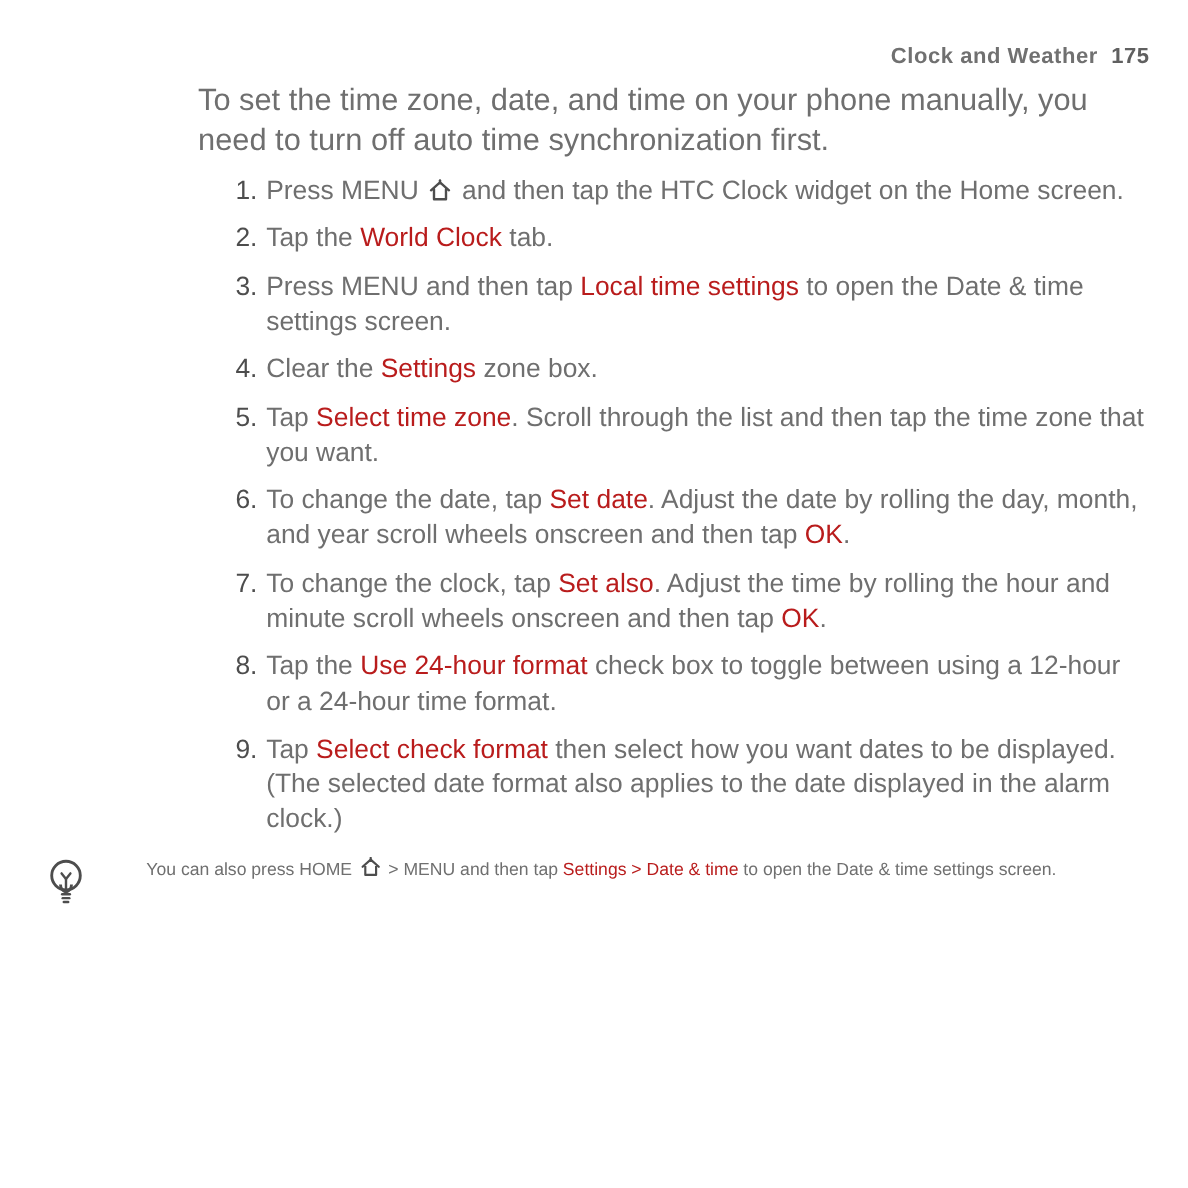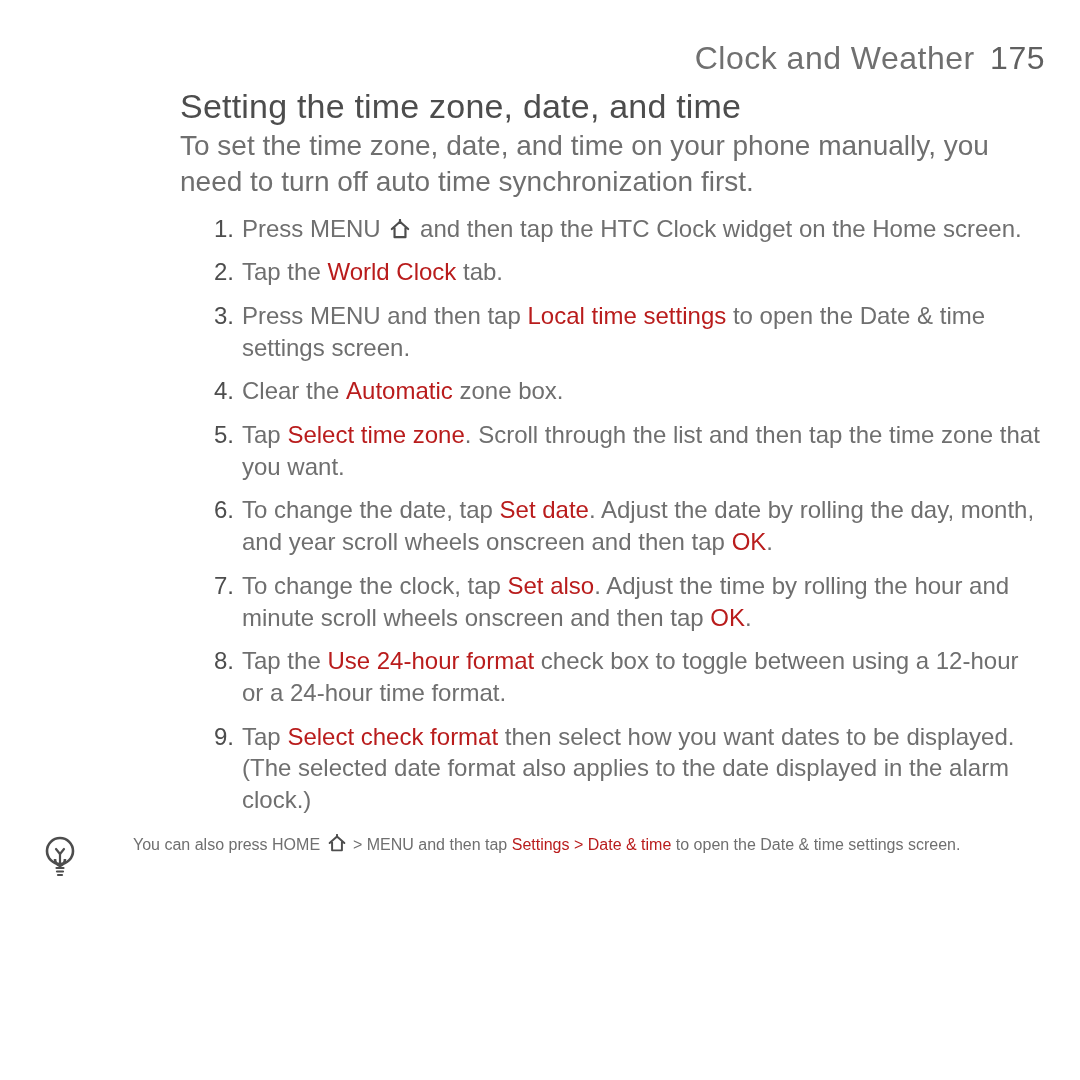--- a/index.html
+++ b/index.html
@@ -15,24 +15,25 @@
   }
   .page {
     box-sizing: border-box;
     width: 1080px;
     height: 1080px;
     padding: 40px 35px 0 35px;
     position: relative;
   }
   .header-line {
     text-align: right;
-    font-size: 32px;
+    font-size: 20px;
     letter-spacing: 0.5px;
     color: #707070;
     margin-bottom: 10px;
+    font-weight: bold;
   }
   .header-line .pagenum {
     margin-left: 6px;
     color: #606060;
   }
   .content {
     padding: 0 0 0 145px;
   }
   h1.title {
     font-size: 34px;
@@ -103,21 +104,20 @@
 
 <div class="page">
 
   <div class="header-line">
     <span>Clock and Weather</span>
     <span class="pagenum">175</span>
   </div>
 
   <div class="content">
 
-    <h1 class="title">Setting the time zone, date, and time</h1>
 
     <p class="intro">To set the time zone, date, and time on your phone manually, you need to turn off auto time synchronization first.</p>
 
     <ol class="steps">
 
       <li>
         <span class="num">1.</span>
         <span>Press MENU </span><span class="home-icon"><svg width="22" height="20" viewBox="0 0 24 22">
               <path d="M3 11 L12 3 L21 11 M6 10 V20 H18 V10" fill="none" stroke="#4d4d4d" stroke-width="2.4" stroke-linejoin="round" stroke-linecap="round"></path>
               <path d="M12 1 L12 4" stroke="#4d4d4d" stroke-width="2.4" stroke-linecap="round"></path>
@@ -129,21 +129,21 @@
         <span>Tap the </span><span class="semi">World Clock</span><span> tab.</span>
       </li>
 
       <li>
         <span class="num">3.</span>
         <span>Press MENU and then tap </span><span class="semi">Local time settings</span><span> to open the Date &amp; time settings screen.</span>
       </li>
 
       <li>
         <span class="num">4.</span>
-        <span>Clear the </span><span class="semi">Automatic</span><span> zone box.</span>
+        <span>Clear the </span><span class="semi">Settings</span><span> zone box.</span>
       </li>
 
       <li>
         <span class="num">5.</span>
         <span>Tap </span><span class="semi">Select time zone</span><span>. Scroll through the list and then tap the time zone that you want.</span>
       </li>
 
       <li>
         <span class="num">6.</span>
         <span>To change the date, tap </span><span class="semi">Set date</span><span>. Adjust the date by rolling the day, month, and year scroll wheels onscreen and then tap </span><span class="semi">OK</span><span>.</span>

